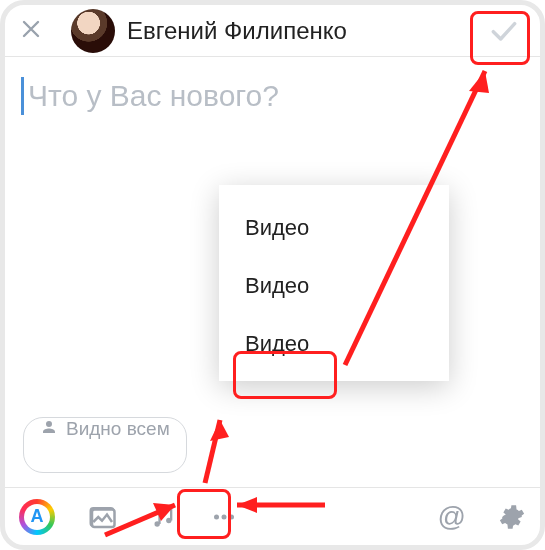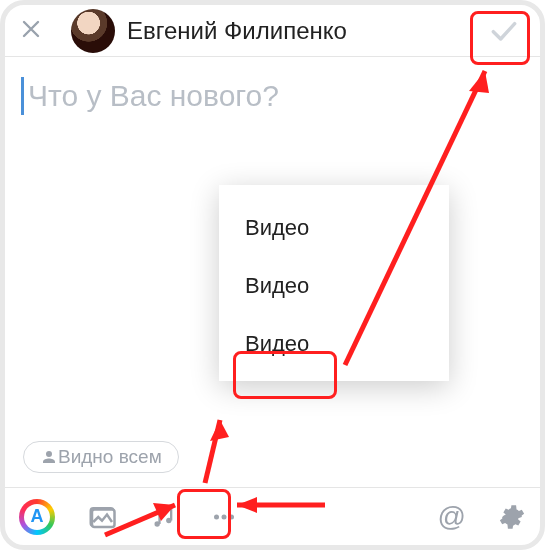--- a/index.html
+++ b/index.html
@@ -11,21 +11,21 @@
   .avatar{width:44px;height:44px;border-radius:50%;margin-left:28px;background:radial-gradient(circle at 40% 32%,#f2d6c2 0 28%,#5a3a2a 29% 46%,#2a0d08 47% 100%);box-shadow:0 0 0 1px rgba(0,0,0,.05) inset;}
   .uname{font-size:24px;color:#222;margin-left:12px;font-weight:400;}
   .confirm{width:44px;height:44px;margin-left:auto;color:#cfd4da;display:flex;align-items:center;justify-content:center;}
   .hl-confirm{position:absolute;top:6px;right:10px;width:60px;height:54px;border:3px solid #ff1f1f;border-radius:8px;}
   
   .composer{padding:20px 16px 10px;}
   .ph-row{display:flex;align-items:center;}
   .caret{width:3px;height:38px;background:#4a90d9;margin-right:4px;}
   .placeholder{font-size:30px;color:#b8bec6;text-align:center;}
   
-  .vis-chip{position:absolute;left:18px;bottom:72px;height:32px;border:1px solid #d6d9dd;border-radius:20px;display:flex;align-items:center;padding:0 16px;color:#9da3ac;font-size:19px;background:#fff;}
+  .vis-chip{position:absolute;left:18px;bottom:72px;height:56px;border:1px solid #d6d9dd;border-radius:20px;display:flex;align-items:flex-start;padding:0 16px;gap:8px;color:#9da3ac;font-size:19px;background:#fff;}
   
   .toolbar{position:absolute;left:0;right:0;bottom:0;height:58px;border-top:1px solid #e5e5e5;display:flex;align-items:center;padding:0 14px;gap:32px;color:#9da3ac;}
   .spacer{flex:1;}
   .circleA{width:36px;height:36px;border-radius:50%;background:conic-gradient(#ff3b30,#ffcc00,#34c759,#00c7ff,#af52de,#ff2d55,#ff3b30);display:flex;align-items:center;justify-content:center;}
   .circleA-inner{width:26px;height:26px;border-radius:50%;background:#fff;display:flex;align-items:center;justify-content:center;font-weight:700;color:#2196f3;font-size:18px;}
   .gallery-ic,.music-ic,.more-ic,.mention-ic,.gear-ic{display:flex;align-items:center;justify-content:center;}
   .more-dot{width:30px;height:30px;display:flex;align-items:center;justify-content:center;}
   
   .menu{position:absolute;left:214px;top:180px;width:230px;background:#fff;box-shadow:0 6px 28px rgba(0,0,0,.20);padding:14px 0 8px;}
   .menu-item{padding:16px 26px;font-size:22px;color:#222;}

